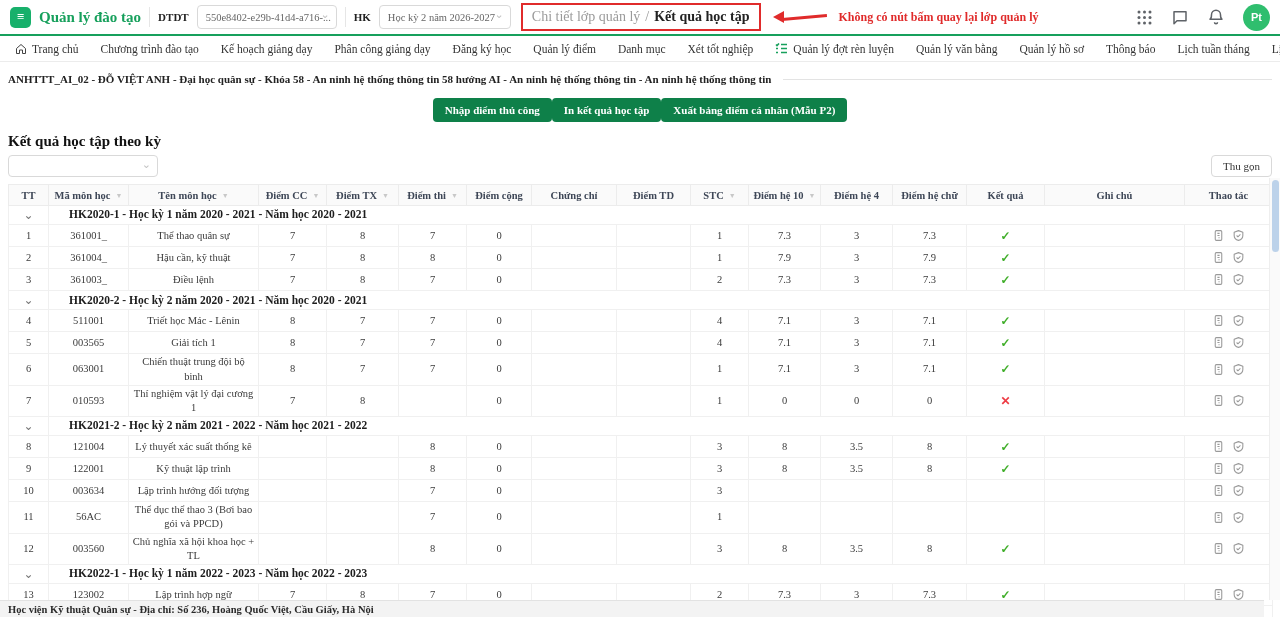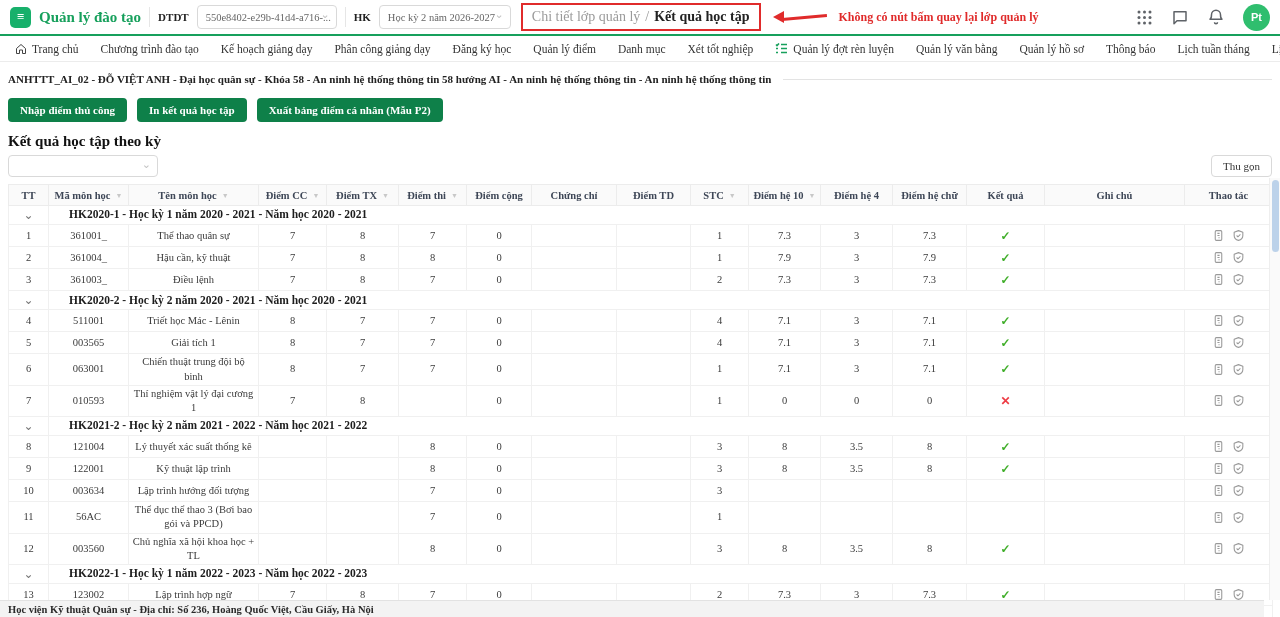--- a/index.html
+++ b/index.html
@@ -36,21 +36,21 @@
   .navbar { border-top:2px solid #17a05c; border-bottom:1px solid #ececec; display:flex;
     align-items:center; height:28px; padding:0 4px; background:#fff; }
   .nav-item { display:flex; align-items:center; gap:5px; padding:0 11px; font-size:11.5px;
     color:#333; cursor:pointer; white-space:nowrap;justify-content:flex-end; }
 
   
   main { padding:0 8px; }
   .student-row { display:flex; align-items:center; gap:12px; margin-top:11px; }
   .student-info { font-size:11px; font-weight:bold; color:#222; white-space:nowrap; }
   .student-rule { flex:1; height:1px; background:#e3e3e3; }
-  .actions-row { display:flex; justify-content:flex-start; gap:10px; margin-top:13px; }
+  .actions-row { display:flex; justify-content:center; margin-top:13px; }
   .btn-green { background:#0e8049; color:#fff; font-size:11px; font-weight:600; padding:6px 12px;
     border-radius:4px; border:none; font-family:inherit; cursor:pointer; white-space:nowrap; }
   .section-title { font-size:15px; font-weight:bold; color:#111; margin-top:11px; }
   .controls-row { display:flex; align-items:flex-start; justify-content:space-between; margin-top:5px; }
   .sem-sel { width:150px; height:22px; }
   .btn-plain { background:#fff; border:1px solid #d9d9d9; border-radius:4px; padding:4px 11px;
     font-size:11px; color:#333; font-family:inherit; cursor:pointer; }
 
   
   .table-wrap { margin-top:7px; position:relative; }

